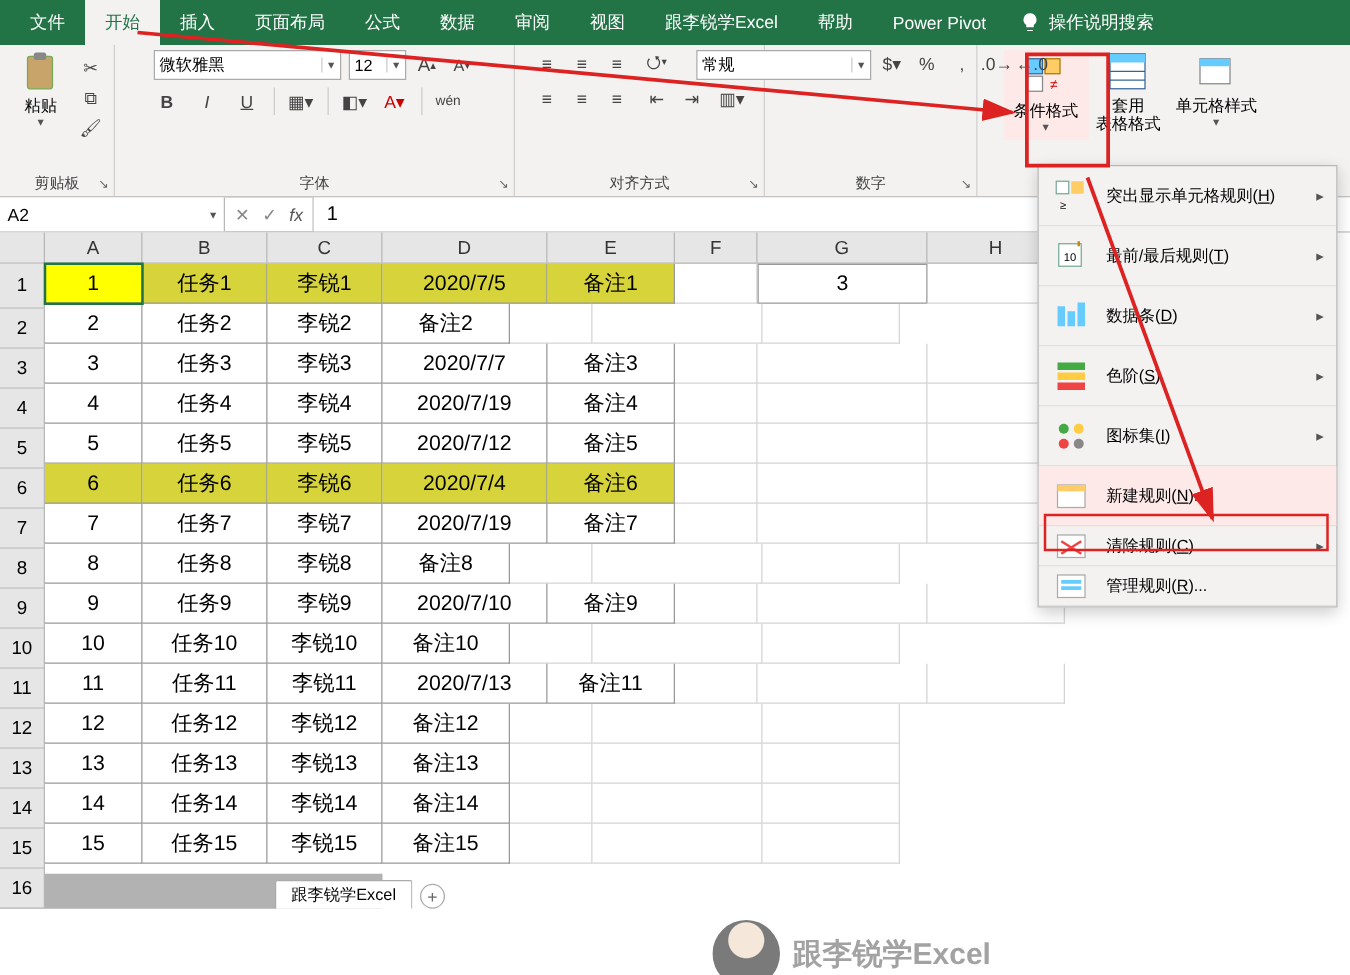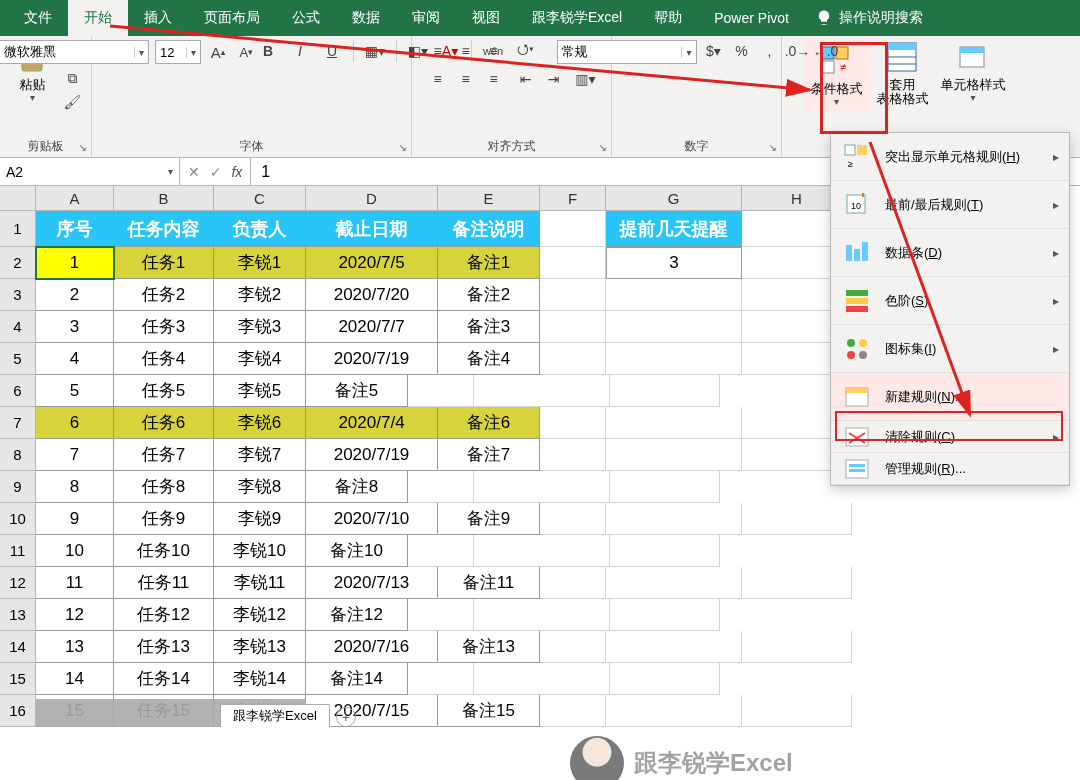--- a/index.html
+++ b/index.html
@@ -154,21 +154,21 @@
         <span class="mini-ico">✂</span>
         <span class="mini-ico">⧉</span>
         <span class="mini-ico">🖌</span>
       </div>
     </div>
     <div class="group-label">剪贴板</div>
     <span class="expand-arrow">↘</span>
   </div>
 
   <div class="group font-group grp-rel" style="width:320px">
-    <div class="group-content" style="flex-direction:row;align-items:flex-start">
+    <div class="group-content" style="flex-direction:column;align-items:flex-start">
       <div class="row1">
         <div class="combo font-name">
           <span class="val">微软雅黑</span>
             <span class="car">▾</span>
         </div>
         <div class="combo font-size">
           <span class="val">12</span>
             <span class="car">▾</span>
         </div>
         <span class="btn-chip" style="font-size:15px">A<sup style="font-size:9px">▴</sup></span>
@@ -322,45 +322,34 @@
         <div class="rh">9</div>
         <div class="rh">10</div>
         <div class="rh">11</div>
         <div class="rh">12</div>
         <div class="rh">13</div>
         <div class="rh">14</div>
         <div class="rh">15</div>
         <div class="rh">16</div>
       </div>
     <div class="grid-table" id="gridbody">
-        <div class="grid-row head">
-          <div class="cell headc wA">序号</div>
-          <div class="cell headc wB">任务内容</div>
-          <div class="cell headc wC">负责人</div>
-          <div class="cell headc wD">截止日期</div>
-          <div class="cell headc wE">备注说明</div>
-          <div class="cell nobr wF"></div>
-          <div class="cell headc wG">提前几天提醒</div>
-          <div class="cell nobr wH"></div>
-        </div>
         <div class="grid-row">
           <div class="cell wA sel-a2">1</div>
           <div class="cell wB hl">任务1</div>
           <div class="cell wC hl">李锐1</div>
           <div class="cell wD hl">2020/7/5</div>
           <div class="cell wE hl">备注1</div>
           <div class="cell nobr wF"></div>
           <div class="cell wG" style="border: 1px solid rgb(153, 153, 153);">3</div>
           <div class="cell nobr wH"></div>
         </div>
         <div class="grid-row">
           <div class="cell wA">2</div>
           <div class="cell wB">任务2</div>
           <div class="cell wC">李锐2</div>
-          <div class="cell wD">2020/7/20</div>
           <div class="cell wE">备注2</div>
           <div class="cell nobr wF"></div>
           <div class="cell wG nobr"></div>
           <div class="cell nobr wH"></div>
         </div>
         <div class="grid-row">
           <div class="cell wA">3</div>
           <div class="cell wB">任务3</div>
           <div class="cell wC">李锐3</div>
           <div class="cell wD">2020/7/7</div>
@@ -376,20 +365,21 @@
           <div class="cell wD">2020/7/19</div>
           <div class="cell wE">备注4</div>
           <div class="cell nobr wF"></div>
           <div class="cell wG nobr"></div>
           <div class="cell nobr wH"></div>
         </div>
         <div class="grid-row">
           <div class="cell wA">5</div>
           <div class="cell wB">任务5</div>
           <div class="cell wC">李锐5</div>
+          <div class="cell wD">2020/7/12</div>
           <div class="cell wE">备注5</div>
           <div class="cell nobr wF"></div>
           <div class="cell wG nobr"></div>
           <div class="cell nobr wH"></div>
         </div>
         <div class="grid-row">
           <div class="cell wA hl">6</div>
           <div class="cell wB hl">任务6</div>
           <div class="cell wC hl">李锐6</div>
           <div class="cell wD hl">2020/7/4</div>
@@ -452,40 +442,38 @@
           <div class="cell wC">李锐12</div>
           <div class="cell wE">备注12</div>
           <div class="cell nobr wF"></div>
           <div class="cell wG nobr"></div>
           <div class="cell nobr wH"></div>
         </div>
         <div class="grid-row">
           <div class="cell wA">13</div>
           <div class="cell wB">任务13</div>
           <div class="cell wC">李锐13</div>
-          <div class="cell wD">2020/7/16</div>
           <div class="cell wE">备注13</div>
           <div class="cell nobr wF"></div>
           <div class="cell wG nobr"></div>
           <div class="cell nobr wH"></div>
         </div>
         <div class="grid-row">
           <div class="cell wA">14</div>
           <div class="cell wB">任务14</div>
           <div class="cell wC">李锐14</div>
           <div class="cell wE">备注14</div>
           <div class="cell nobr wF"></div>
           <div class="cell wG nobr"></div>
           <div class="cell nobr wH"></div>
         </div>
         <div class="grid-row">
           <div class="cell wA">15</div>
           <div class="cell wB">任务15</div>
           <div class="cell wC">李锐15</div>
-          <div class="cell wD">2020/7/15</div>
           <div class="cell wE">备注15</div>
           <div class="cell nobr wF"></div>
           <div class="cell wG nobr"></div>
           <div class="cell nobr wH"></div>
         </div>
       </div>
   </div>
 
   <div class="watermark">
     <div class="wm-ava"></div>

